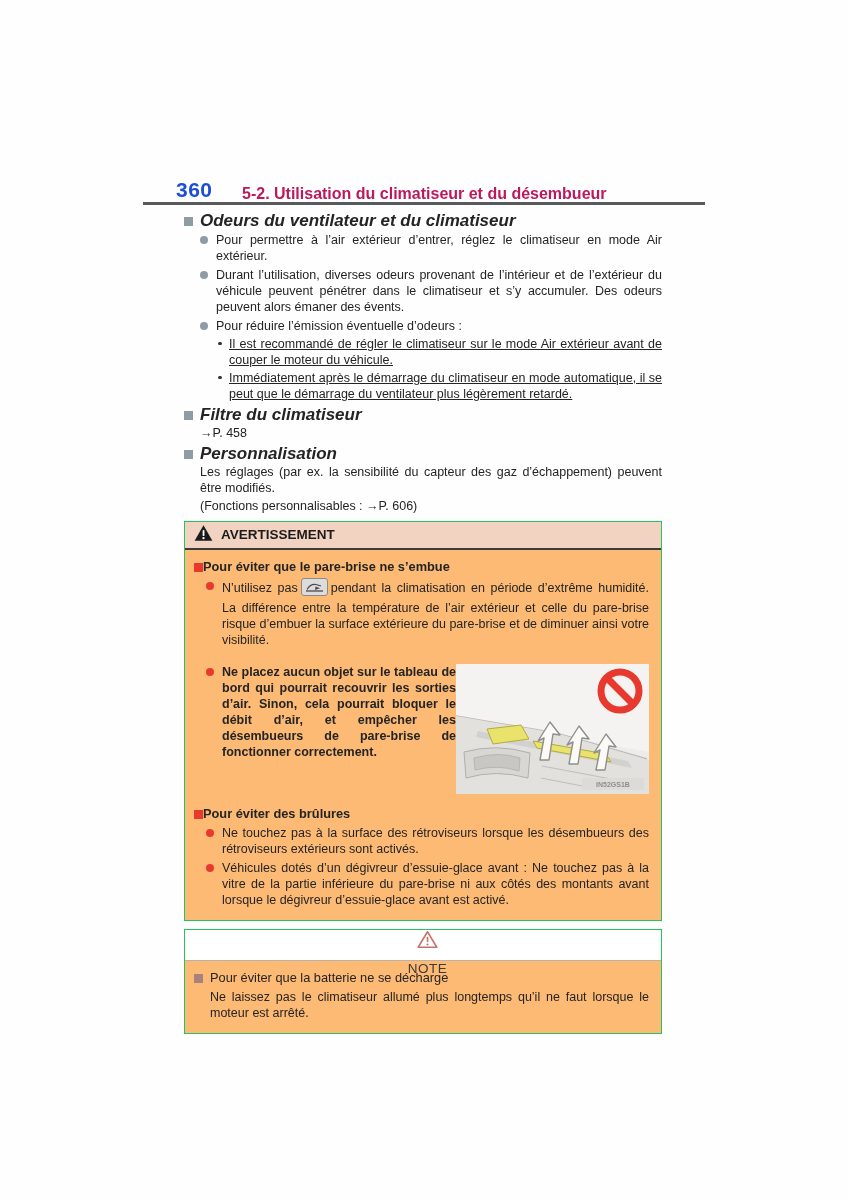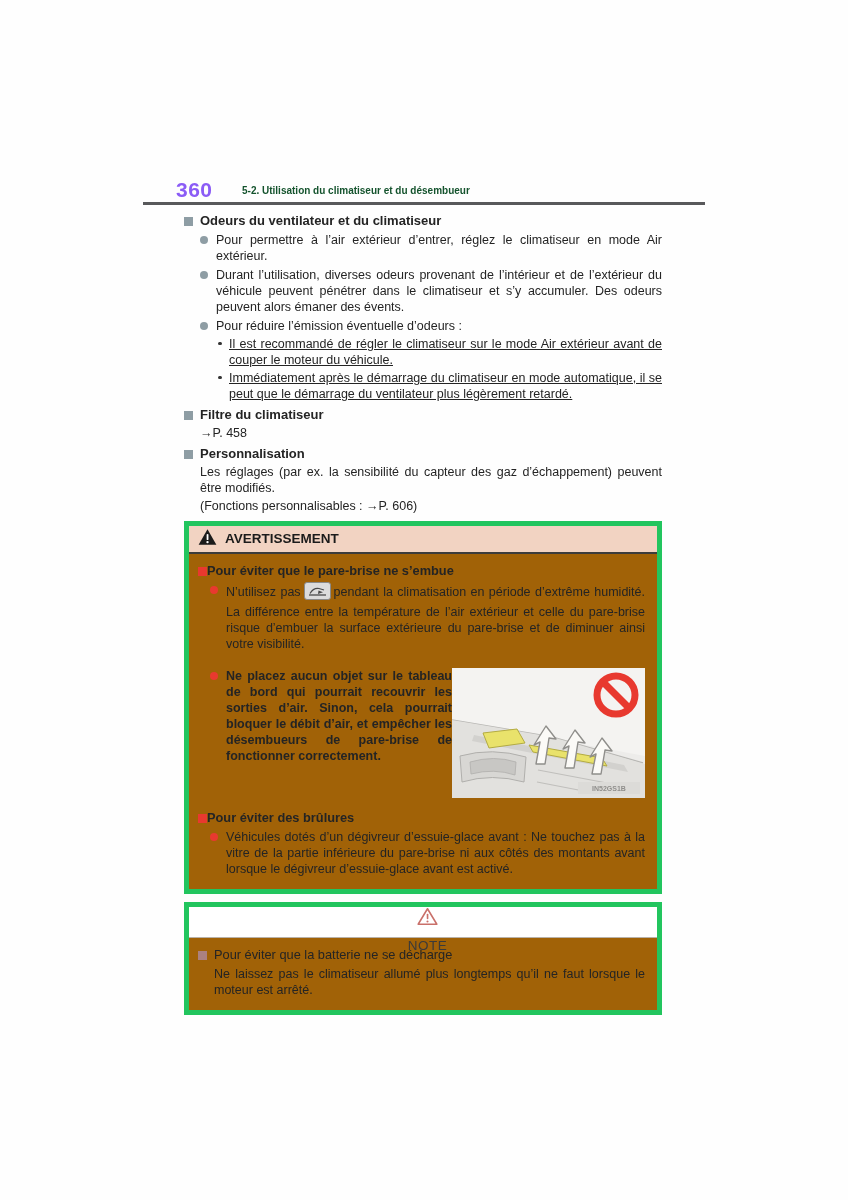--- a/index.html
+++ b/index.html
@@ -1,41 +1,41 @@
 <!DOCTYPE html>
 <html lang="fr"><head>
 <meta charset="utf-8">
 <style>
   * { margin:0; padding:0; box-sizing:border-box; }
   html,body { background:#ffffff; }
   body { font-family:"Liberation Sans","DejaVu Sans",sans-serif; color:#242424; }
   .page { position:relative; width:848px; height:1200px; background:#fefefe; overflow:hidden; }
 
   
-  .pg-num { position:absolute; left:176px; top:178px; font-size:21px; font-weight:bold; color:#8b5cf6; letter-spacing:.5px; }
-  .pg-title { position:absolute; left:242px; top:185px; font-size:10px; font-weight:bold; color:#14532d; }
+  .pg-num { position:absolute; left:176px; top:178px; font-size:21px; font-weight:bold; color:#1d4ed8; letter-spacing:.5px; }
+  .pg-title { position:absolute; left:242px; top:185px; font-size:16px; font-weight:bold; color:#be185d; }
   .pg-rule { position:absolute; left:143px; top:202px; width:562px; height:3px; background:#58595b; }
 
   
   .content { position:absolute; left:184px; top:213px; width:478px; font-size:12.5px; line-height:16px; }
 
-  .sec-h { display:flex; gap:7px; font-weight:bold; font-size:13px; margin-top:5px; }
+  .sec-h { display:flex; gap:7px; font-weight:bold; font-size:17px; margin-top:5px;font-style:italic; }
   .sec-h:first-child { margin-top:0; }
   .sq { width:9px; height:9px; flex:none; margin-top:3.5px; background:#8e9da4; }
   .sec-body { padding-left:16px; }
 
   .li { position:relative; padding-left:16px; margin-top:3px; text-align:justify; }
   .dot { position:absolute; left:0; top:4px; width:8px; height:8px; border-radius:50%; background:#8e9da4; }
   .sub { position:relative; padding-left:13px; margin-top:2px; text-align:justify;text-decoration:underline; }
   .sdot { position:absolute; left:2px; top:5.5px; width:3.5px; height:3.5px; border-radius:50%; background:#333; }
   .ref { margin-top:2px; }
   .plain { margin-top:2px; text-align:justify; }
 
   
-  .box { border:5px solid #22c55e; margin-top:7px; background:#a16207; }
+  .box { border:1px solid #22c55e; margin-top:7px; background:#fdba74; }
   .box-head { display:flex; align-items:center; gap:8px; height:28px; padding:0 0 0 9px;
               font-size:13.5px; font-weight:bold; color:#1b1b1b; }
   .box-head.warn { background:#f2d3c2; border-bottom:2px solid #3c3c3c; }
   .box-head.note { background:#fff; border-bottom:1px solid #b9b2aa; font-weight:normal; color:#3a3a3a; letter-spacing:.5px; }
   .box-body { padding:9px 12px 12px 9px; font-size:12.5px; line-height:16px; }
 
   .warn .sq, .warn-h .sq { background:#e8392f; }
   .warn-h { display:flex; gap:0; font-weight:bold; font-size:12.8px; margin-top:6px; }
   .warn-h:first-child { margin-top:0; }
   .warn-body { padding-left:12px; }
@@ -170,20 +170,24 @@
           <div style="height:6px;"></div>
         </div>
 
         <div class="warn-h">
           <span class="sq"></span>
           <span>Pour éviter des brûlures</span>
         </div>
         <div class="warn-body">
           <div class="li">
             <span class="dot"></span>
+            <span>Ne touchez pas à la surface des rétroviseurs lorsque les désembueurs des rétroviseurs extérieurs sont activés.</span>
+          </div>
+          <div class="li">
+            <span class="dot"></span>
             <span>Véhicules dotés d’un dégivreur d’essuie-glace avant : Ne touchez pas à la vitre de la partie inférieure du pare-brise ni aux côtés des montants avant lorsque le dégivreur d’essuie-glace avant est activé.</span>
           </div>
         </div>
 
       </div>
     </div>
 
     <div class="box" style="margin-top:8px;">
       <div class="box-head note" style="height:31px;flex-direction:column;">
         <span>

